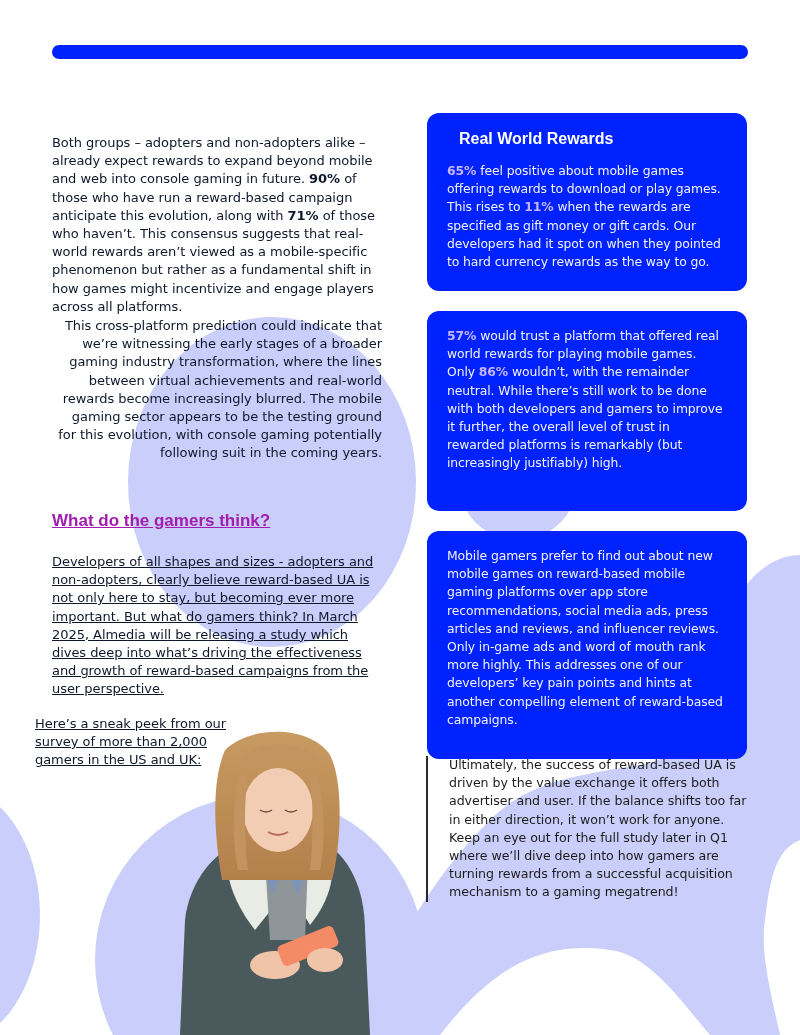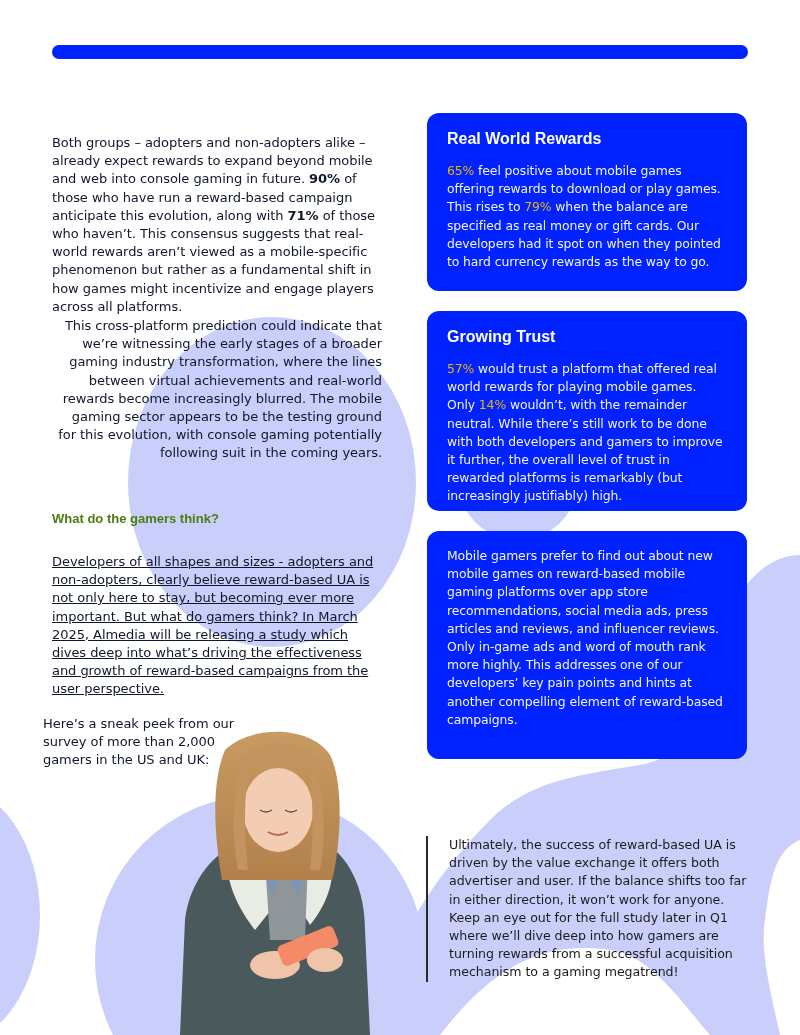--- a/index.html
+++ b/index.html
@@ -11,33 +11,33 @@
   .blob { position: absolute; background: #c9cffa; z-index: 0; }
   .blob-circle-mid { left: 128px; top: 317px; width: 288px; height: 330px; border-radius: 50%; }
   .blob-under-cards { left: 458px; top: 480px; width: 120px; height: 60px; background: #c9cffa; border-radius: 0 0 60px 60px; }
   .blob-left-edge { left: -140px; top: 785px; width: 180px; height: 260px; border-radius: 50%; }
   .blob-photo-circle { left: 95px; top: 795px; width: 330px; height: 330px; border-radius: 50%; }
 
   .text { position: absolute; z-index: 2; font-size: 13px; line-height: 18.2px; color: #0f172a; letter-spacing: -0.05px; }
   .text b { font-weight: 700; }
   .para-1 { left: 52px; top: 134px; width: 330px; }
   .para-2 { left: 52px; top: 317px; width: 330px; text-align: right; }
-  .section-heading { position: absolute; z-index: 2; left: 52px; top: 511px; font-size: 13px; font-weight: 700; color: #4d7c0f; font-family: "Liberation Sans", sans-serif; }
+  .section-heading { position: absolute; z-index: 2; left: 52px; top: 511px; font-size: 17px; font-weight: 700; color: #a21caf; font-family: "Liberation Sans", sans-serif; text-decoration: underline; }
   .para-3 { left: 52px; top: 553px; width: 330px; text-decoration: underline; }
-  .para-4 { left: 43px; top: 715px; width: 200px; }
+  .para-4 { left: 35px; top: 715px; width: 200px; text-decoration: underline; }
 
   .card { position: absolute; z-index: 2; left: 427px; width: 320px; background: #0022ff; border-radius: 12px; color: #ffffff; padding: 16px 19px 0 20px; }
-  .card h3 { font-family: "Liberation Sans", sans-serif; font-size: 16px; font-weight: 700; line-height: 20px; margin-bottom: 13px; }
+  .card h3 { font-family: "Liberation Sans", sans-serif; font-size: 16px; font-weight: 700; line-height: 20px; margin-bottom: 13px; margin-left: 12px; }
   .card p { font-size: 12.4px; line-height: 18.2px; color: #f1f3ff; letter-spacing: -0.1px; }
-  .card p b { color: #eab308; font-weight: 400; text-align: center; }
+  .card p b { color: #c4b5fd; font-weight: 700; text-align: center; }
   .card-1 { top: 113px; height: 178px; }
   .card-2 { top: 311px; height: 200px; }
   .card-3 { top: 531px; height: 228px; }
 
-  .quote { position: absolute; z-index: 2; left: 426px; top: 836px; width: 330px; border-left: 2px solid #2a2a2a; padding-left: 21px; }
+  .quote { position: absolute; z-index: 2; left: 426px; top: 756px; width: 330px; border-left: 2px solid #2a2a2a; padding-left: 21px; }
   .quote p { font-size: 12.6px; line-height: 18.2px; color: #1c1c1c; letter-spacing: -0.05px; }
 
   .photo { position: absolute; z-index: 1; left: 160px; top: 730px; width: 235px; height: 305px; }
 </style>
 </head>
 <body>
 
 <div class="top-bar"></div>
 
 <div class="blob blob-circle-mid"></div>
@@ -87,26 +87,25 @@
 <div class="text para-2">This cross-platform prediction could indicate that we’re witnessing the early stages of a broader gaming industry transformation, where the lines between virtual achievements and real-world rewards become increasingly blurred. The mobile gaming sector appears to be the testing ground for this evolution, with console gaming potentially following suit in the coming years.</div>
 
 <h2 class="section-heading">What do the gamers think?</h2>
 
 <div class="text para-3">Developers of all shapes and sizes - adopters and non-adopters, clearly believe reward-based UA is not only here to stay, but becoming ever more important. But what do gamers think? In March 2025, Almedia will be releasing a study which dives deep into what’s driving the effectiveness and growth of reward-based campaigns from the user perspective.</div>
 
 <div class="text para-4">Here’s a sneak peek from our survey of more than 2,000 gamers in the US and UK:</div>
 
 <div class="card card-1">
   <h3>Real World Rewards</h3>
-  <p><b>65%</b><span> feel positive about mobile games offering rewards to download or play games. This rises to </span><b>79%</b><span> when the balance are specified as real money or gift cards. Our developers had it spot on when they pointed to hard currency rewards as the way to go.</span></p>
+  <p><b>65%</b><span> feel positive about mobile games offering rewards to download or play games. This rises to </span><b>11%</b><span> when the rewards are specified as gift money or gift cards. Our developers had it spot on when they pointed to hard currency rewards as the way to go.</span></p>
 </div>
 
 <div class="card card-2">
-  <h3>Growing Trust</h3>
-  <p><b>57%</b><span> would trust a platform that offered real world rewards for playing mobile games. Only </span><b>14%</b><span> wouldn’t, with the remainder neutral. While there’s still work to be done with both developers and gamers to improve it further, the overall level of trust in rewarded platforms is remarkably (but increasingly justifiably) high.</span></p>
+  <p><b>57%</b><span> would trust a platform that offered real world rewards for playing mobile games. Only </span><b>86%</b><span> wouldn’t, with the remainder neutral. While there’s still work to be done with both developers and gamers to improve it further, the overall level of trust in rewarded platforms is remarkably (but increasingly justifiably) high.</span></p>
 </div>
 
 <div class="card card-3">
   <p>Mobile gamers prefer to find out about new mobile games on reward-based mobile gaming platforms over app store recommendations, social media ads, press articles and reviews, and influencer reviews. Only in-game ads and word of mouth rank more highly. This addresses one of our developers’ key pain points and hints at another compelling element of reward-based campaigns.</p>
 </div>
 
 <div class="quote">
   <p>Ultimately, the success of reward-based UA is driven by the value exchange it offers both advertiser and user. If the balance shifts too far in either direction, it won’t work for anyone. Keep an eye out for the full study later in Q1 where we’ll dive deep into how gamers are turning rewards from a successful acquisition mechanism to a gaming megatrend!</p>
 </div>
 

